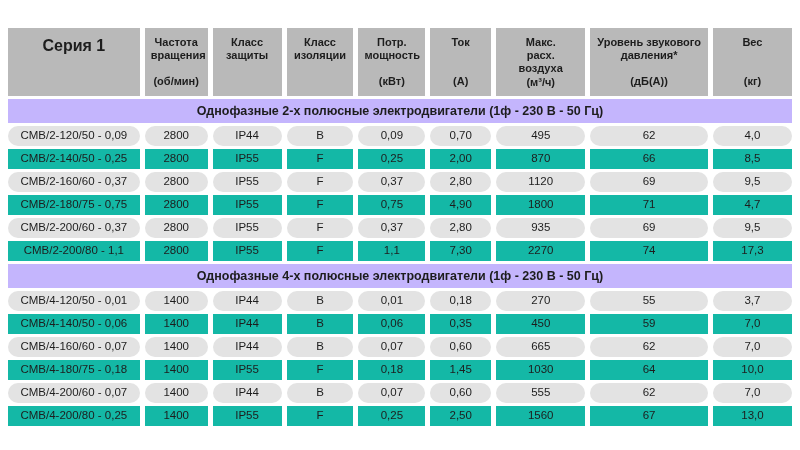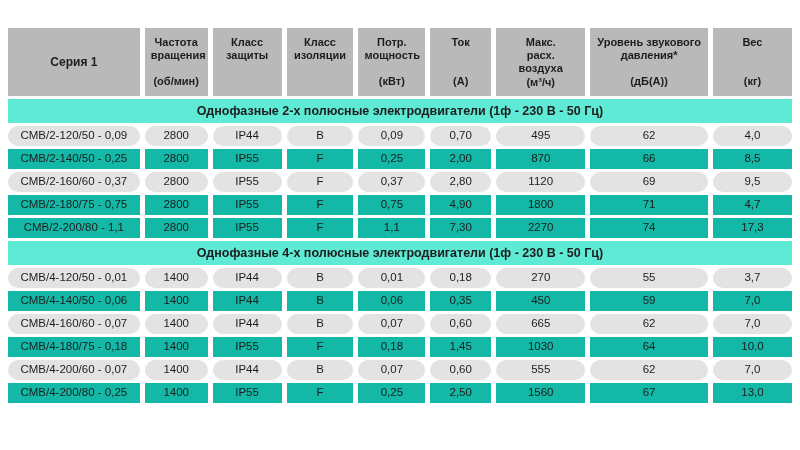--- a/index.html
+++ b/index.html
@@ -43,28 +43,28 @@
   }
   .th-inner {
     display: flex;
     flex-direction: column;
     justify-content: space-between;
     height: 52px;
     padding: 4px 2px;
     line-height: 1.2;
   }
   th.center .th-inner {
-    justify-content: center;
-    font-size: 12px;
+    justify-content: flex-start;
+    font-size: 16px;
   }
   .lbl { white-space: pre-line; }
   .unit { }
 
   tr.section td {
-    background: #5eead4;
+    background: #c4b5fd;
     height: 24px;
     text-align: center;
     font-weight: bold;
     font-size: 12.5px;
     vertical-align: middle;
     padding: 0;
   }
   tbody td {
     height: 20px;
     text-align: center;
@@ -191,20 +191,31 @@
           <td>СМВ/2-180/75 - 0,75</td>
           <td>2800</td>
           <td>IP55</td>
           <td>F</td>
           <td>0,75</td>
           <td>4,90</td>
           <td>1800</td>
           <td>71</td>
           <td>4,7</td>
         </tr>
+        <tr class="light">
+          <td>СМВ/2-200/60 - 0,37</td>
+          <td>2800</td>
+          <td>IP55</td>
+          <td>F</td>
+          <td>0,37</td>
+          <td>2,80</td>
+          <td>935</td>
+          <td>69</td>
+          <td>9,5</td>
+        </tr>
         <tr class="dark">
           <td>СМВ/2-200/80 - 1,1</td>
           <td>2800</td>
           <td>IP55</td>
           <td>F</td>
           <td>1,1</td>
           <td>7,30</td>
           <td>2270</td>
           <td>74</td>
           <td>17,3</td>

